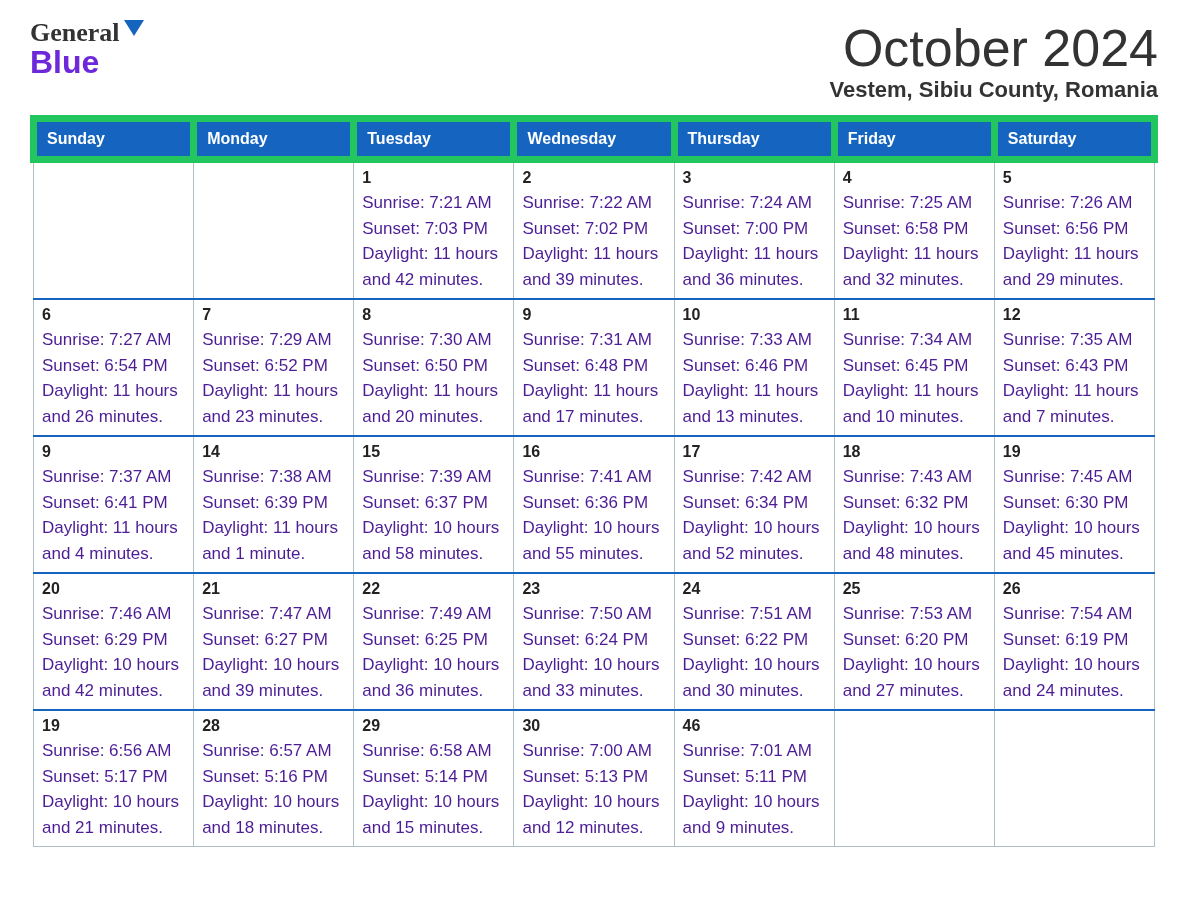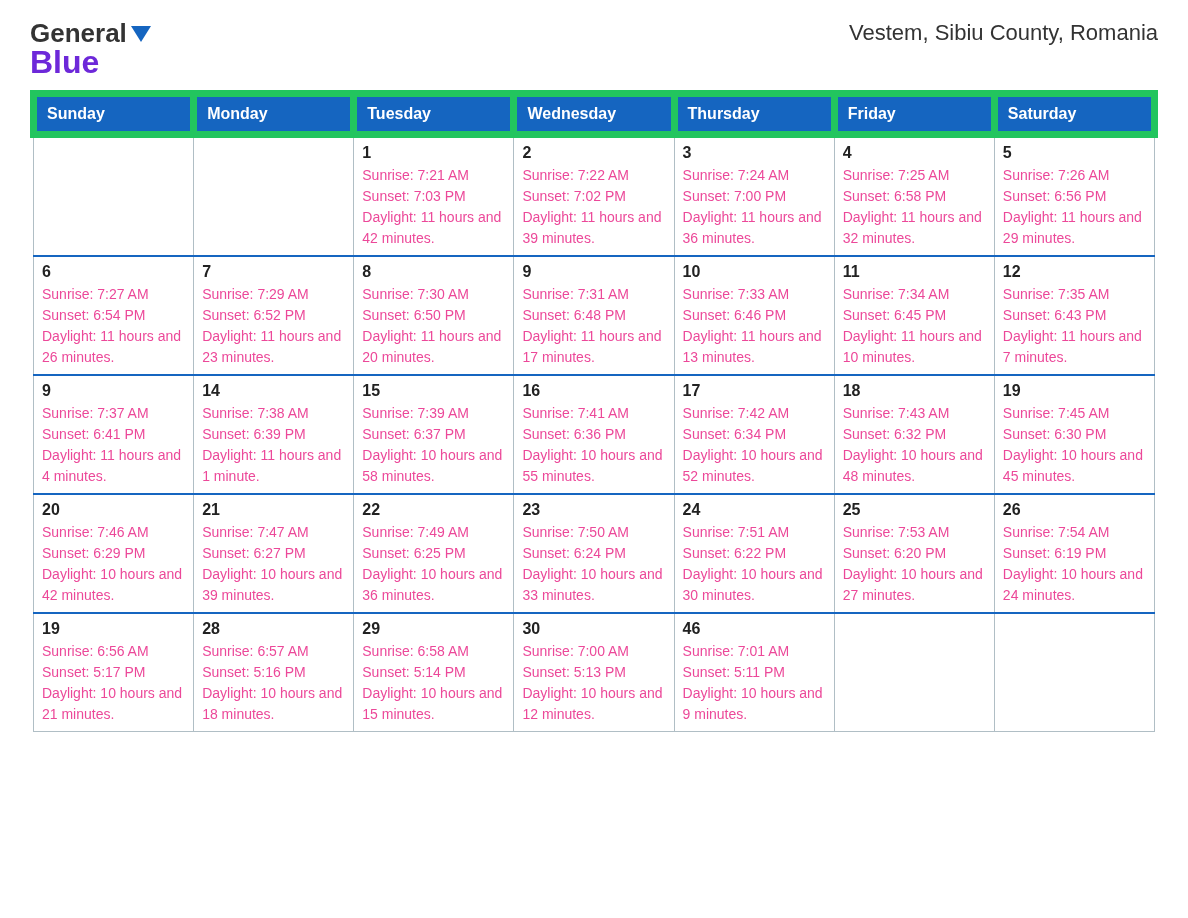--- a/index.html
+++ b/index.html
@@ -49,21 +49,21 @@
     }
     .month-title {
       font-size: 52px;
       font-weight: 300;
       color: #333;
       line-height: 1.1;
     }
     .location-title {
       font-size: 22px;
       color: #333;
-      font-weight: normal;
+      font-weight: bold;
     }
     .calendar {
       width: 100%;
       border-collapse: collapse;
       margin-top: 12px;
     }
     .calendar th {
       background: #1565c0;
       color: #fff;
       font-size: 16px;
@@ -88,44 +88,46 @@
       border-top: 2px solid #1565c0;
     }
     .day-number {
       font-size: 16px;
       font-weight: bold;
       color: #222;
       display: block;
       margin-bottom: 3px;
     }
     .day-info {
-      font-size: 14px;
-      color: #ec4899;
+      font-size: 17px;
+      color: #4c1d95;
       line-height: 1.5;
     }
     .empty-cell {
       background: #fff;
     }
     .logo-line1 {
       display: flex;
-      align-items: flex-end;
+      align-items: flex-start;
+      font-family: Liberation Serif, serif;
     }
   </style>
 </head>
 <body>
 
 <div class="header-row">
   <div class="logo">
     <div class="logo-line1">
       <span class="logo-general">General</span>
       <span class="logo-triangle"></span>
     </div>
     <span class="logo-blue">Blue</span>
   </div>
   <div class="title-block">
+    <div class="month-title">October 2024</div>
     <div class="location-title">Vestem, Sibiu County, Romania</div>
   </div>
 </div>
 
 <table class="calendar">
   <thead>
     <tr>
     <th>Sunday</th>
         <th>Monday</th>
         <th>Tuesday</th>

